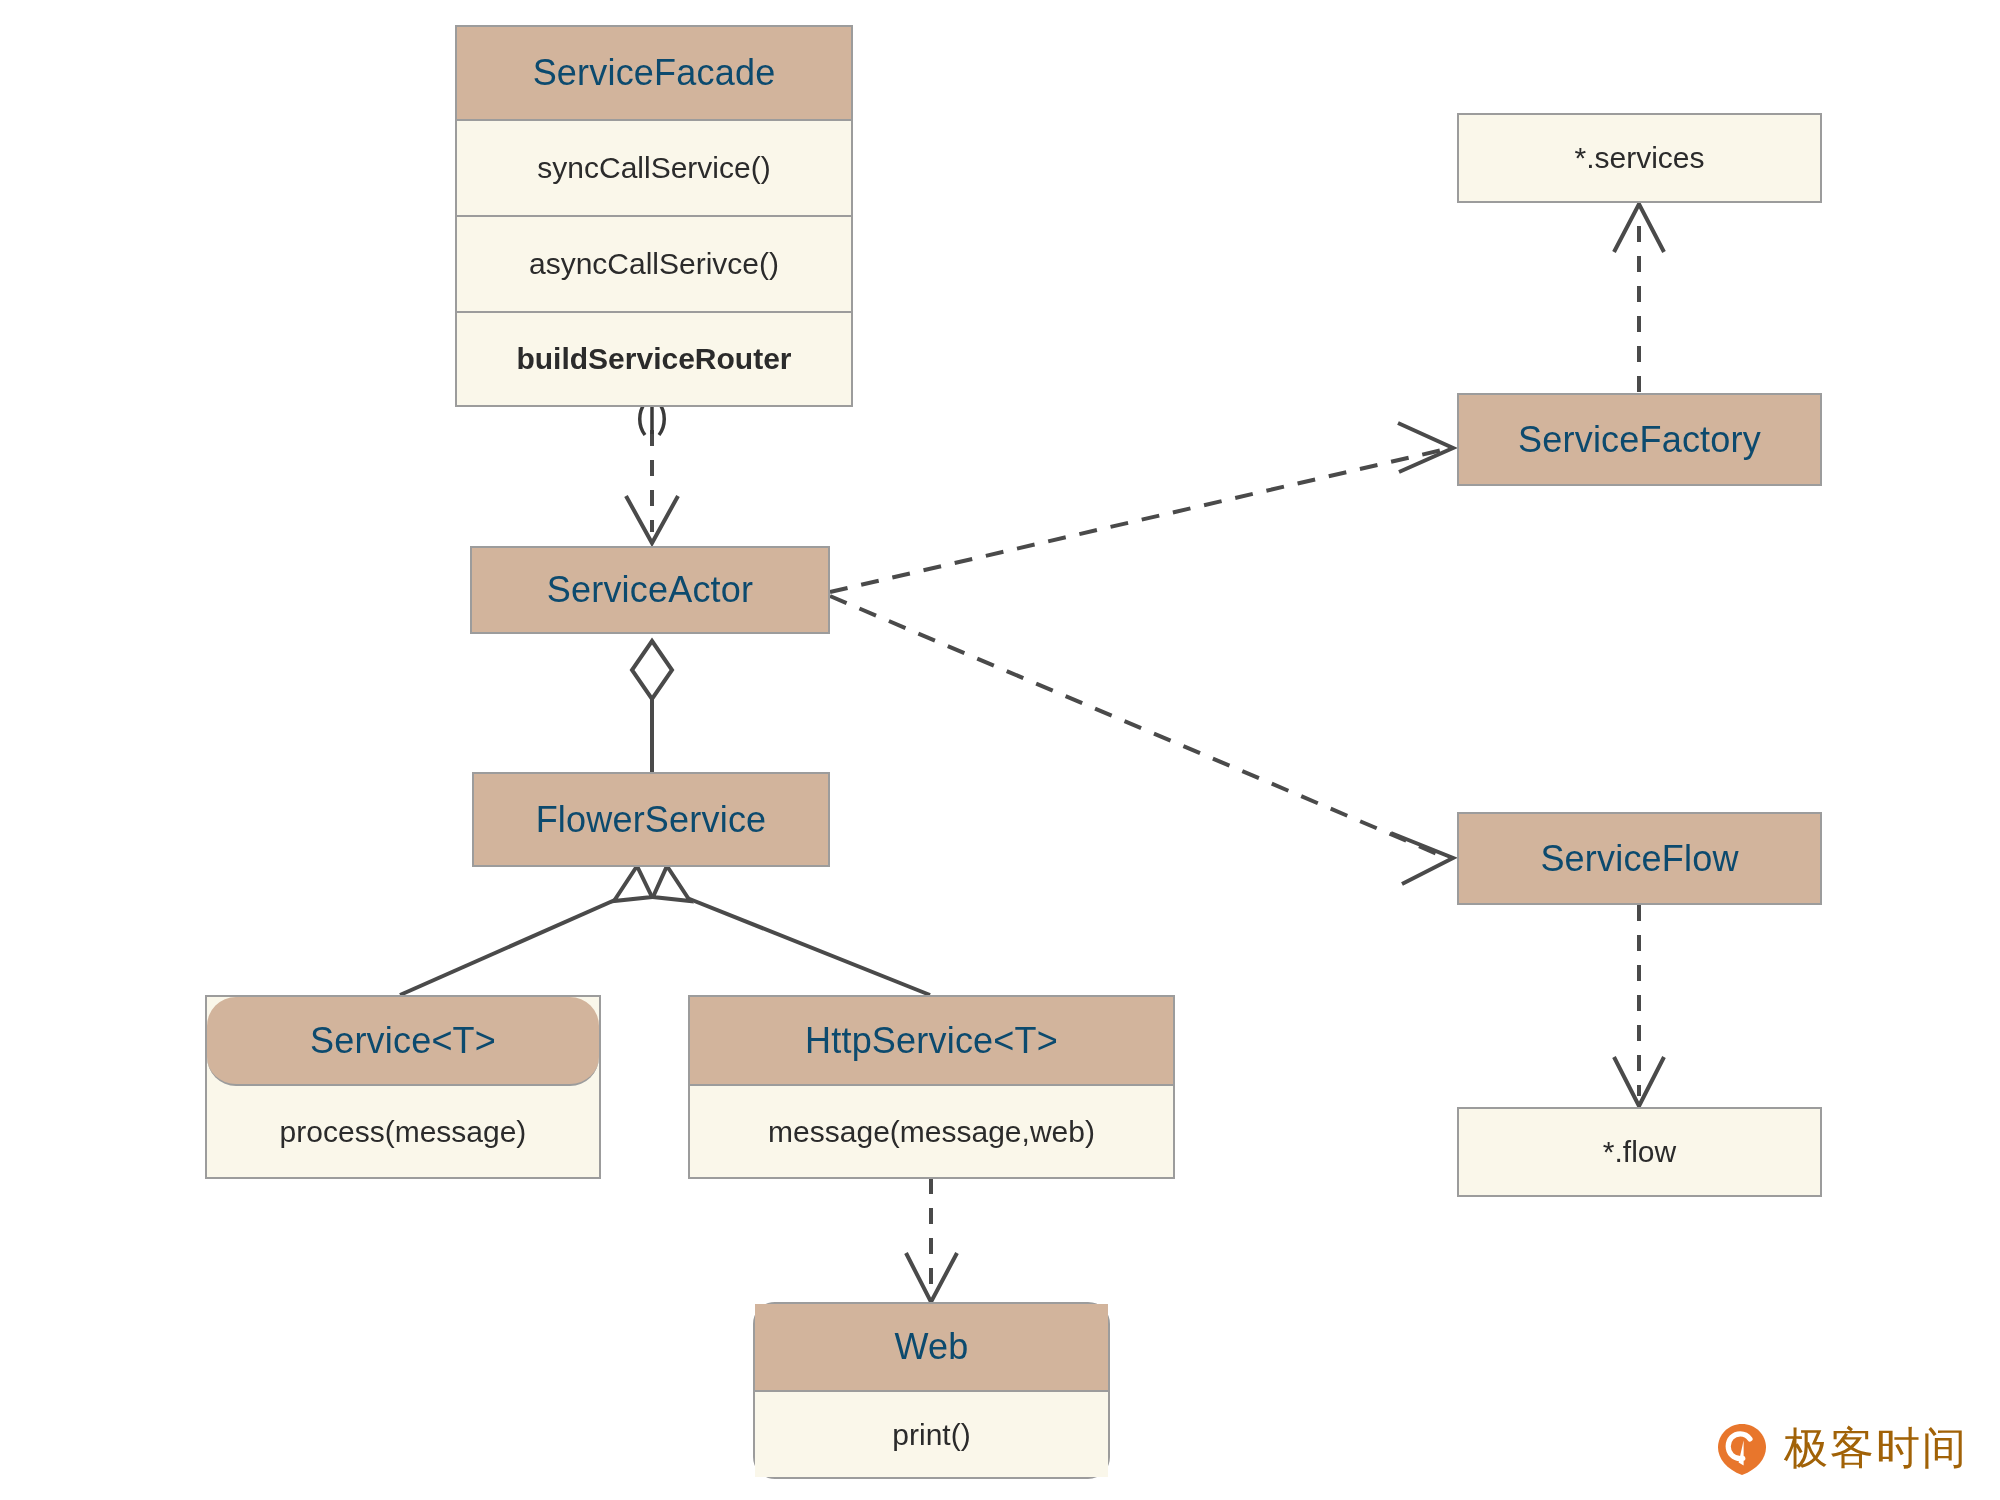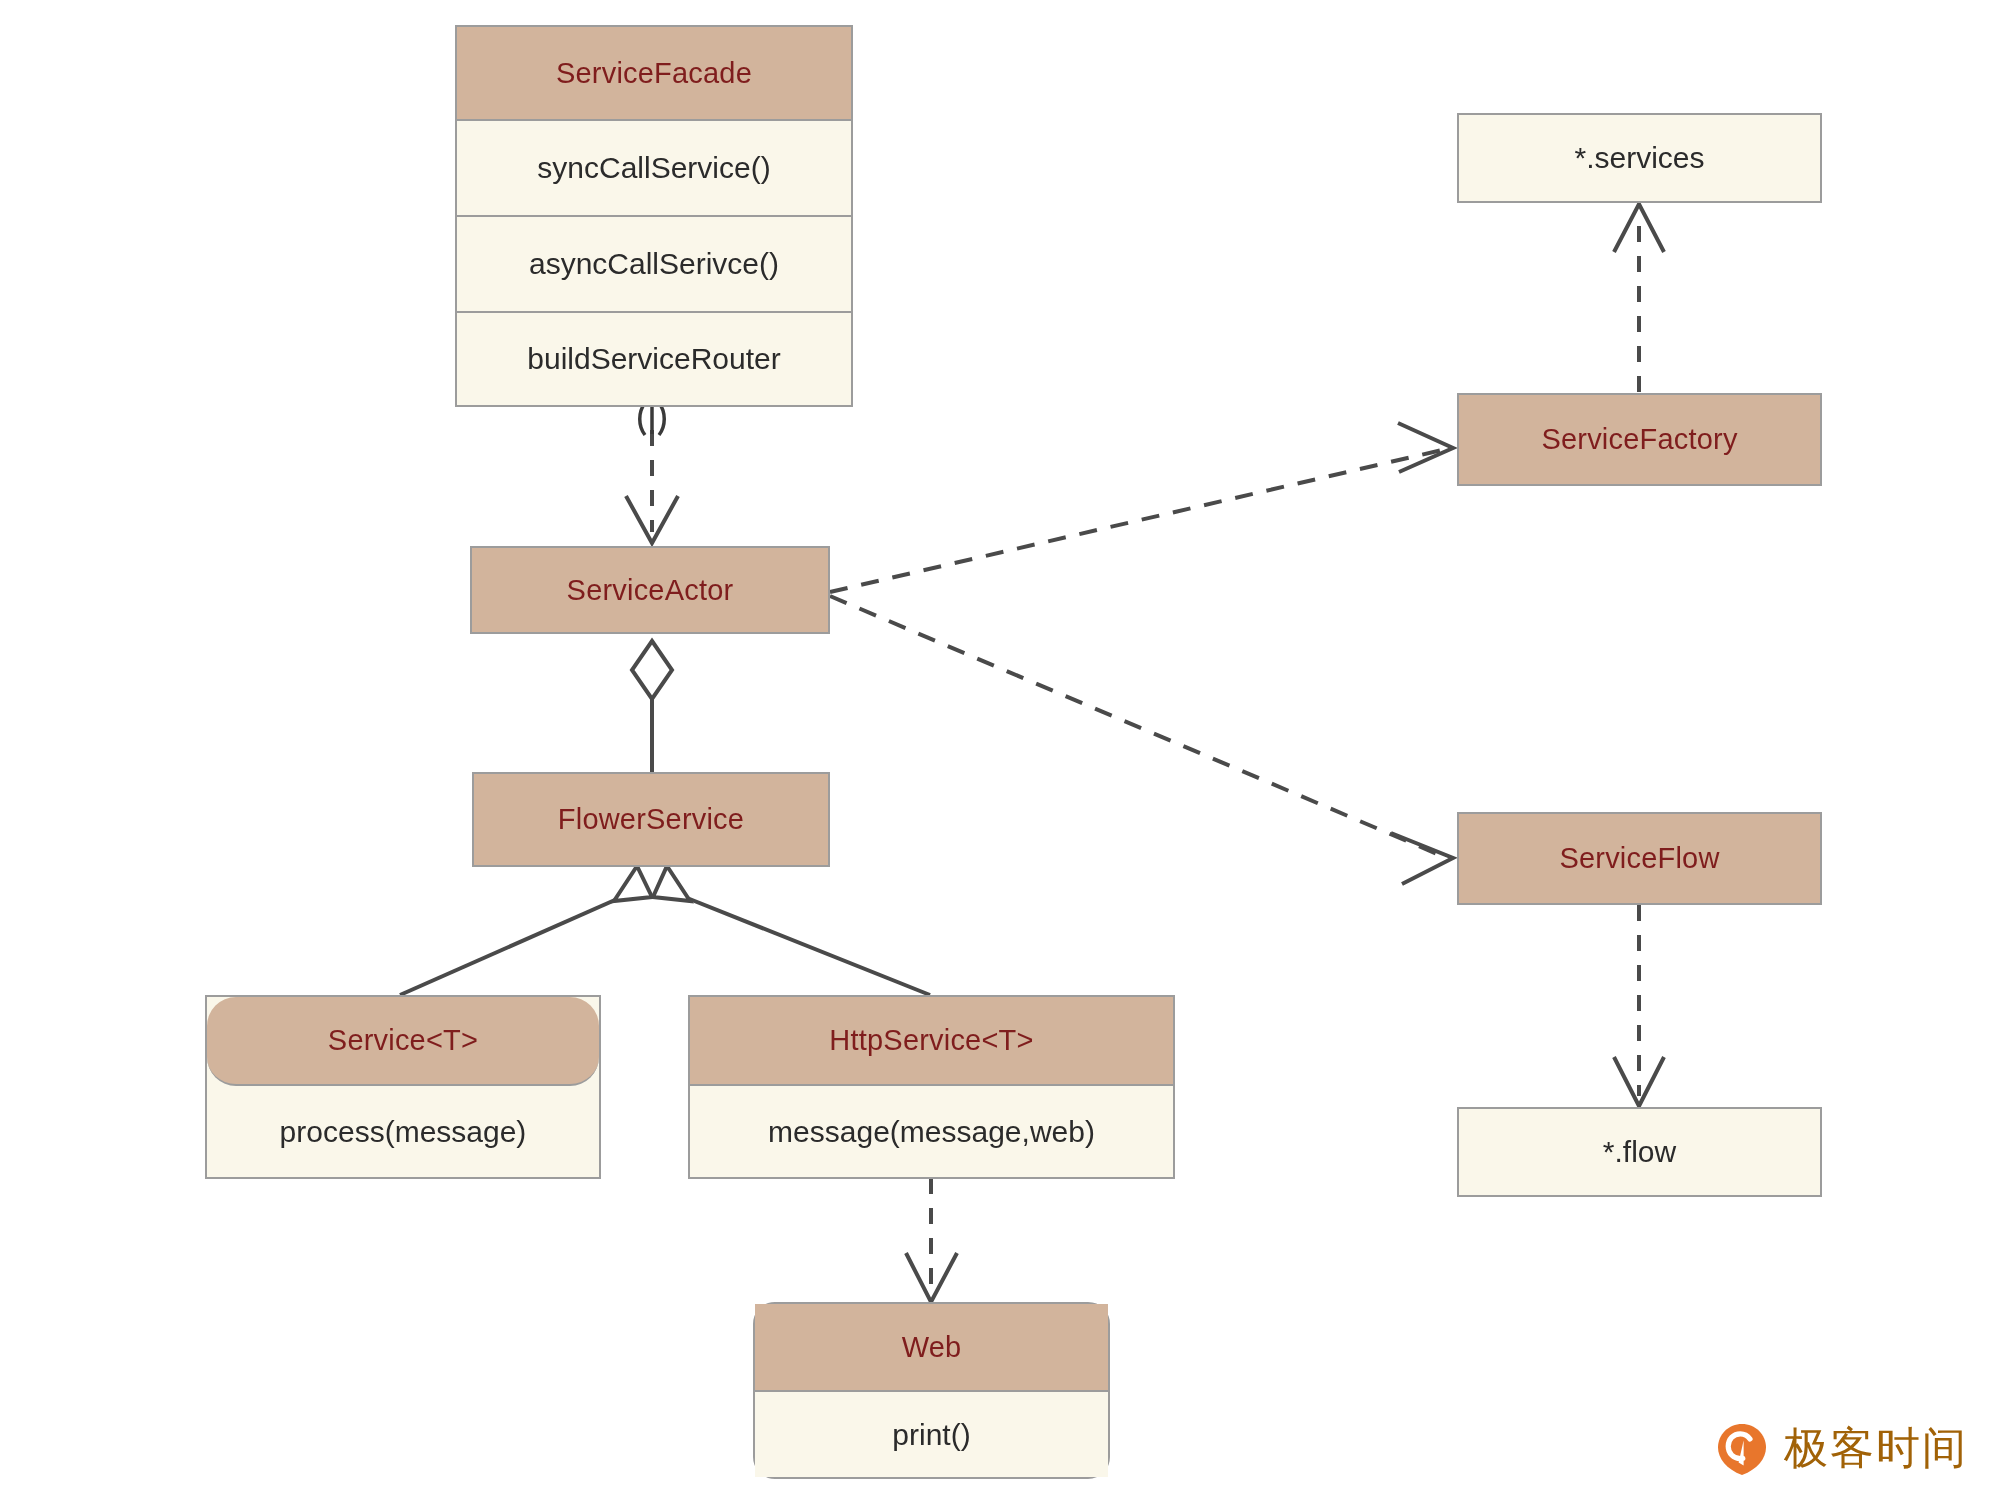--- a/index.html
+++ b/index.html
@@ -26,25 +26,25 @@
     position: absolute;
     box-sizing: border-box;
     border: 2px solid #9c9c9c;
     background: #faf7ea;
     display: flex;
     flex-direction: column;
   }
   .uml-header {
     box-sizing: border-box;
     background: #d2b49c;
-    color: #7f1d1d;
+    color: #0c4a6e;
     display: flex;
     align-items: center;
     justify-content: center;
-    font-size: 29px;
+    font-size: 36px;
     letter-spacing: .2px;
     border-bottom: 2px solid #9c9c9c;
   }
   .uml-header.last { border-bottom: none; }
   .uml-row {
     box-sizing: border-box;
     background: #faf7ea;
     color: #2b2b2b;
     display: flex;
     align-items: center;
@@ -141,21 +141,21 @@
     <g>
       <line x1="1639" y1="905" x2="1639" y2="1096" stroke="#4a4a4a" stroke-width="4" stroke-dasharray="16 14"></line>
       <polyline points="1614,1057 1639,1106 1664,1057" fill="none" stroke="#4a4a4a" stroke-width="4" stroke-linejoin="miter"></polyline>
     </g>
   </svg>
 
   <div class="uml-box" style="left:455px; top:25px; width:398px; height:382px;">
     <div class="uml-header" style="height:94px;">ServiceFacade</div>
     <div class="uml-row" style="height:96px;">syncCallService()</div>
     <div class="uml-row" style="height:96px;">asyncCallSerivce()</div>
-    <div class="uml-row last" style="height:92px;">buildServiceRouter</div>
+    <div class="uml-row last" style="height:92px;font-weight:bold;">buildServiceRouter</div>
   </div>
 
   <div class="uml-box" style="left:470px; top:546px; width:360px; height:88px;">
     <div class="uml-header last" style="height:100%;">ServiceActor</div>
   </div>
 
   <div class="uml-box" style="left:472px; top:772px; width:358px; height:95px;">
     <div class="uml-header last" style="height:100%;">FlowerService</div>
   </div>
 

